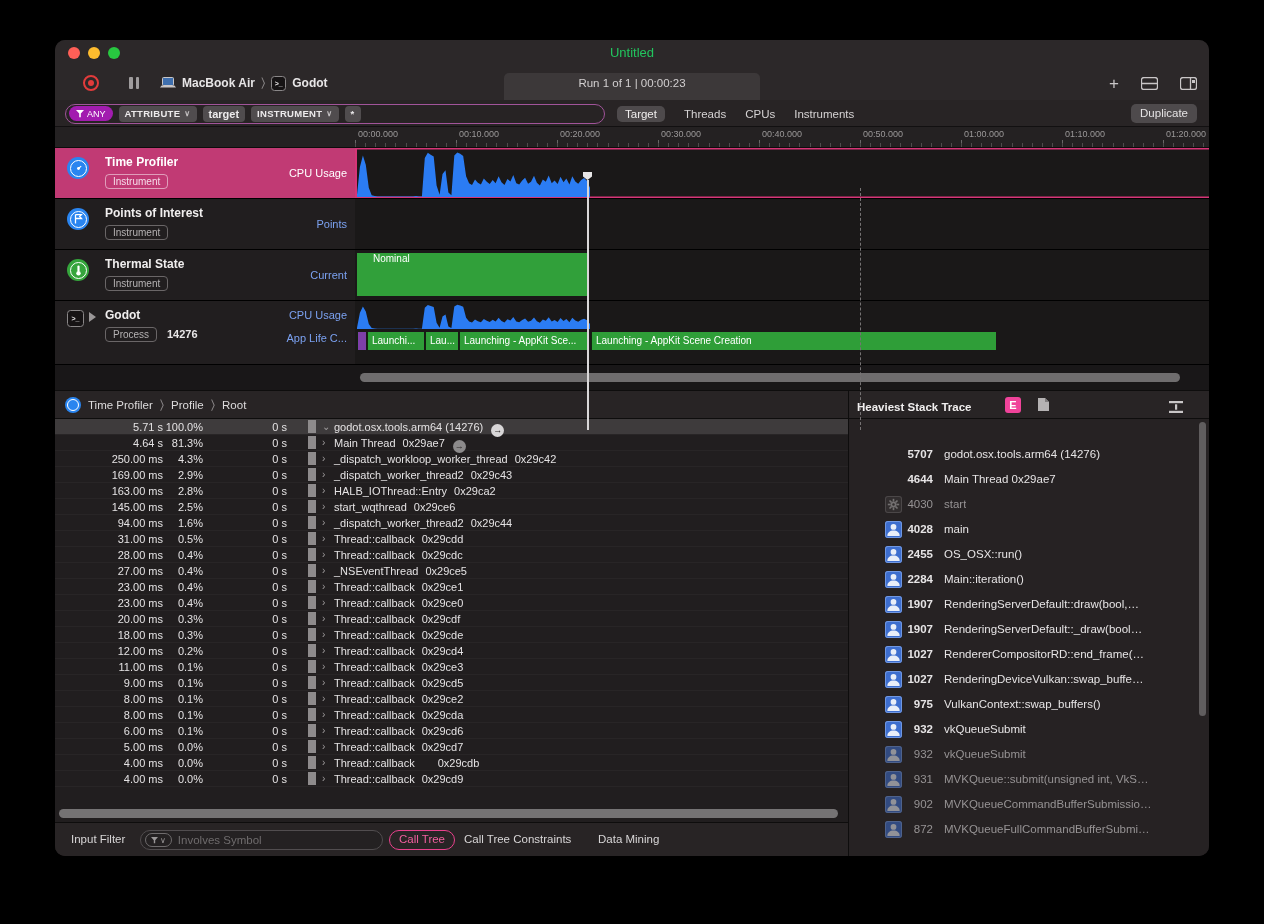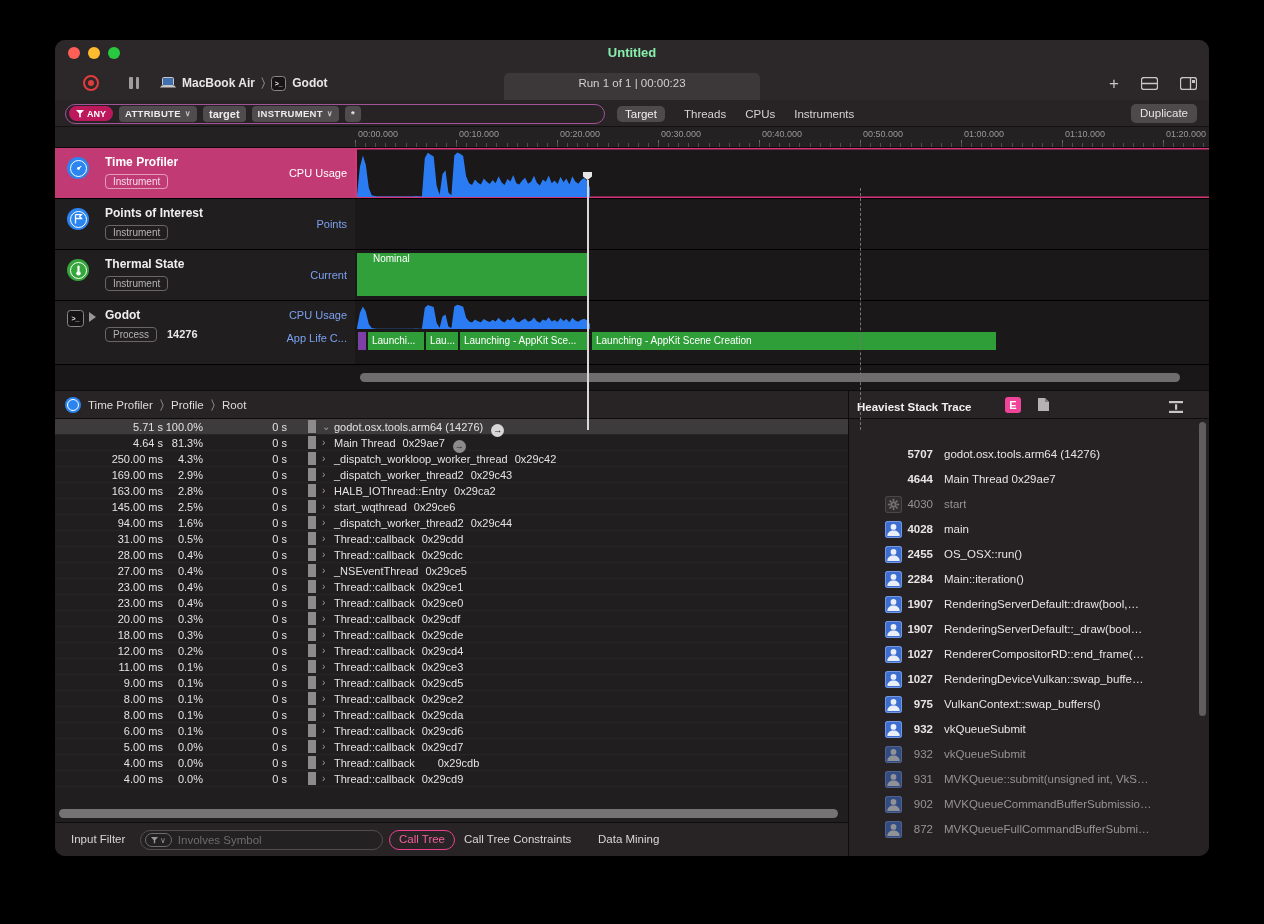--- a/index.html
+++ b/index.html
@@ -3,39 +3,39 @@
 <meta charset="utf-8">
 <style>
   * { margin:0; padding:0; box-sizing:border-box; }
   html,body { width:1264px; height:924px; background:#000; font-family:"Liberation Sans", sans-serif; overflow:hidden; }
   .window { position:absolute; left:55px; top:40px; width:1154px; height:816px; background:#211e1f; border-radius:10px; overflow:hidden; box-shadow:0 30px 70px rgba(0,0,0,.85); }
 
   
   .titlebar { position:relative; height:26px; background:#2c2829; }
   .lights { position:absolute; left:13px; top:7px; display:flex; gap:8px; }
   .light { width:12px; height:12px; border-radius:50%; }
-  .title { position:absolute; left:0; right:0; top:5px; text-align:center; font-size:13px; font-weight:bold; color:#86efac; }
+  .title { position:absolute; left:0; right:0; top:5px; text-align:center; font-size:13px; font-weight:normal; color:#22c55e; }
 
   
   .toolbar { position:relative; height:34px; background:#2c2829; }
   .rec-btn { position:absolute; left:28px; top:9px; width:16px; height:16px; border:2px solid #e23b3b; border-radius:50%; }
   .rec-btn::after { content:""; position:absolute; left:3px; top:3px; width:6px; height:6px; background:#e23b3b; border-radius:50%; }
   .pause-btn { position:absolute; left:74px; top:11px; display:flex; gap:3px; }
   .pause-btn i { width:3.5px; height:12px; background:#9f9c9d; border-radius:1px; }
   .devpath { position:absolute; left:105px; top:0; height:34px; display:flex; align-items:center; gap:6px; color:#e8e6e7; font-size:12px; font-weight:bold; }
   .sep-chev { color:#8a8788; font-weight:normal; font-size:13px; }
   .run-pill { position:absolute; left:449px; top:7px; width:256px; height:32px; background:#3c3839; border-radius:5px; color:#d2cfd0; font-size:11.5px; text-align:center; line-height:20px; }
   .tb-icons { position:absolute; right:12px; top:0; height:34px; display:flex; align-items:center; gap:22px; color:#c9c6c7; }
   .plus-ic { font-size:17px; line-height:1; }
   svg { display:block; }
 
   
   .filterbar { position:relative; height:27px; background:#282425; border-bottom:1px solid #121011; }
   .filter-field { position:absolute; left:10px; top:3.5px; width:540px; height:20px; border:1.5px solid #a1549a; border-radius:10px; background:#272324; display:flex; align-items:center; gap:6px; padding:0 3px; }
-  .any-pill { height:15px; background:#be185d; border-radius:8px; display:flex; align-items:center; gap:3px; padding:0 7px; color:#fff; font-size:9px; font-weight:bold; }
+  .any-pill { height:15px; background:#a21caf; border-radius:8px; display:flex; align-items:center; gap:3px; padding:0 7px; color:#fff; font-size:9px; font-weight:normal; }
   .tok { height:16px; background:#504c4e; border-radius:4px; display:flex; align-items:center; gap:4px; padding:0 6px; color:#eceaeb; font-size:9.5px; font-weight:bold; letter-spacing:.3px; }
   .tok .chev { font-size:8px; color:#c2bfc0; }
   .tok.plain { font-size:11px; letter-spacing:0; }
   .view-tabs { position:absolute; left:562px; top:0; height:27px; display:flex; align-items:center; gap:19px; font-size:11.5px; color:#d6d3d4; }
   .view-tab.sel { background:#4e4a4c; border-radius:5px; padding:2px 8px; color:#f0eeee; }
   .dup-btn { position:absolute; right:12px; top:4px; height:19px; background:#4e4a4c; border-radius:5px; padding:0 9px; line-height:19px; font-size:11.5px; color:#e5e3e4; }
 
   
   .rulerbar { position:relative; height:21px; background:#242122; border-bottom:1px solid #0d0c0c; }
   .ruler { position:absolute; left:300px; right:0; top:0; bottom:0; overflow:hidden; }

